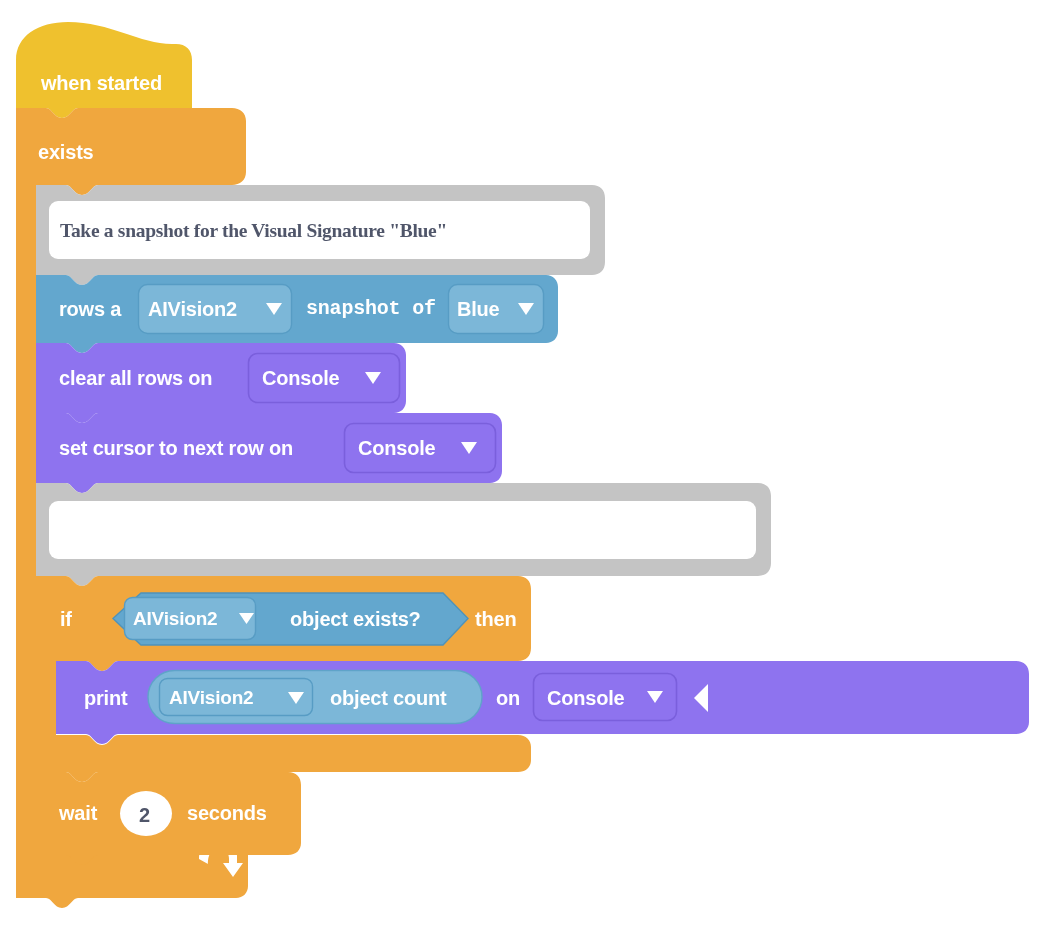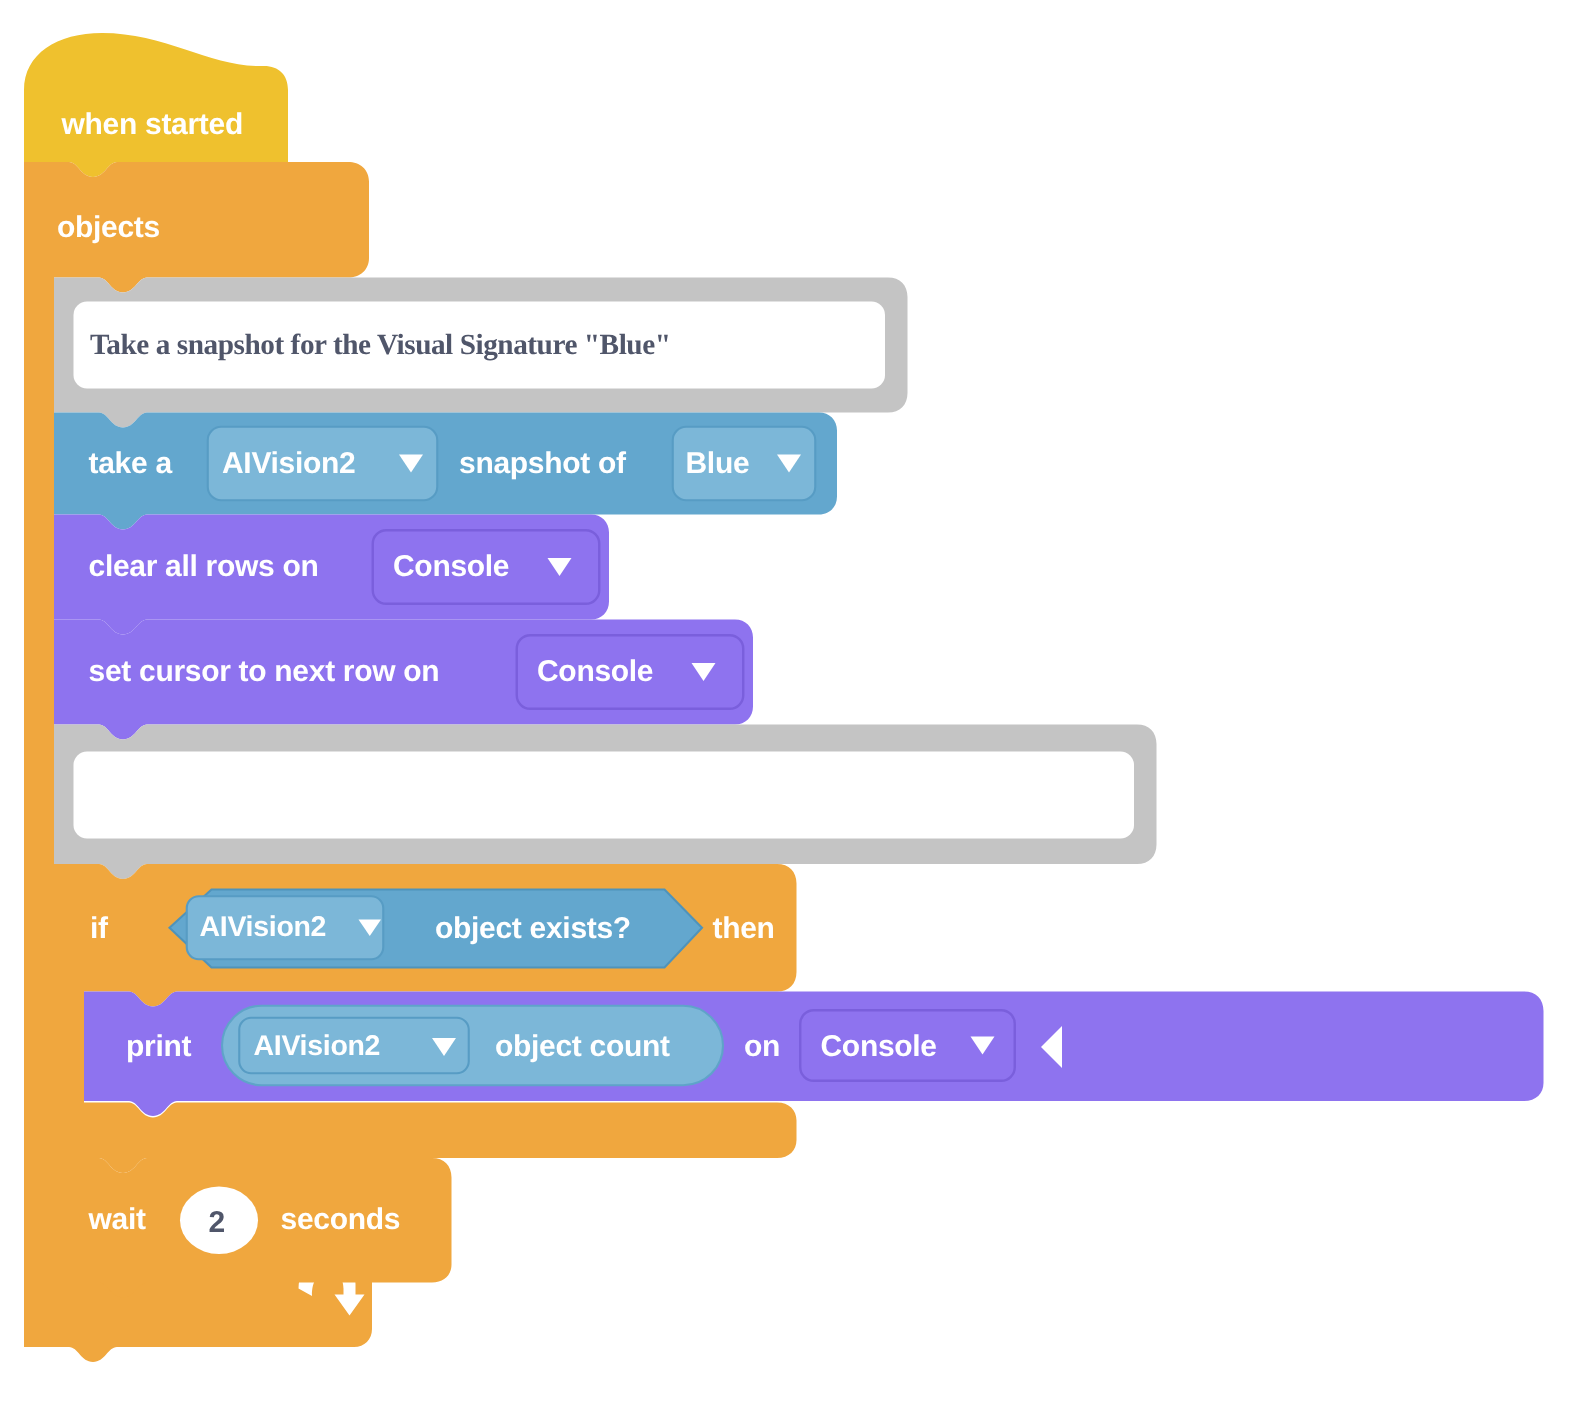--- a/index.html
+++ b/index.html
@@ -180,27 +180,27 @@
       <path d="M36,772 L66,772 C72,772 74,782 82,782 C90,782 92,772 98,772 L288,772
                C296,772 301,777 301,785 L301,843 C301,850 296,855 288,855
                L98,855 C92,855 90,865 82,865 C74,865 72,855 66,855 L36,855 Z" fill="#f0a73e"></path>
       <ellipse cx="146" cy="813.5" rx="26" ry="22.5" fill="#ffffff"></ellipse>
     </g>
 
   </svg>
 
   <div class="lbl t19" style="left:41px; top:73px;">when started</div>
 
-  <div class="lbl t19" style="left:38px; top:142px;">objects</div>
+  <div class="lbl t19" style="left:38px; top:142px;">exists</div>
 
   <div class="comment-text" style="left:60px; top:220px;">Take a snapshot for the Visual Signature "Blue"</div>
 
-  <div class="lbl t19" style="left:59px; top:299px;">take a</div>
+  <div class="lbl t19" style="left:59px; top:299px;">rows a</div>
   <div class="lbl t19" style="left:148px; top:299px;">AIVision2</div>
-  <div class="lbl t19" style="left:306px; top:299px;">snapshot of</div>
+  <div class="lbl t19" style="left:306px; top:299px;font-family:Liberation Mono, monospace;">snapshot of</div>
   <div class="lbl t19" style="left:457px; top:299px;">Blue</div>
 
   <div class="lbl t19" style="left:59px; top:368px;text-align:center;">clear all rows on</div>
   <div class="lbl t19" style="left:262px; top:368px;">Console</div>
 
   <div class="lbl t19" style="left:59px; top:438px;">set cursor to next row on</div>
   <div class="lbl t19" style="left:358px; top:438px;">Console</div>
 
 
   <div class="lbl t19" style="left:60px; top:609px;">if</div>

